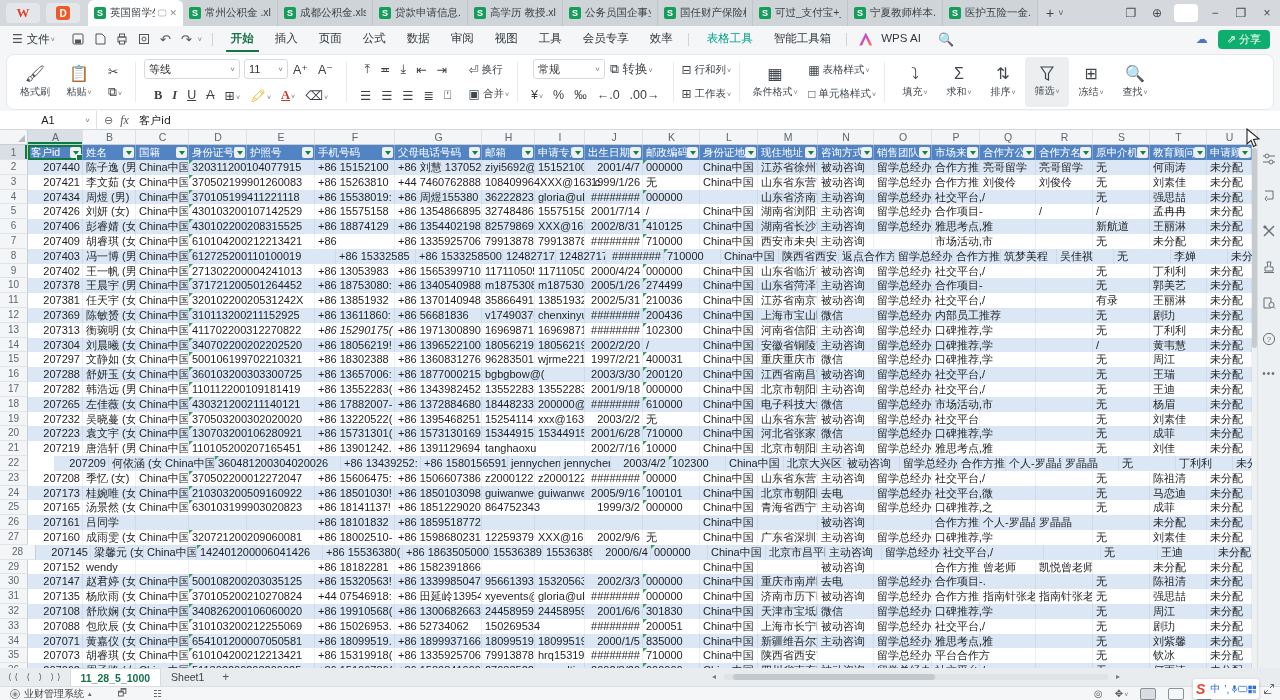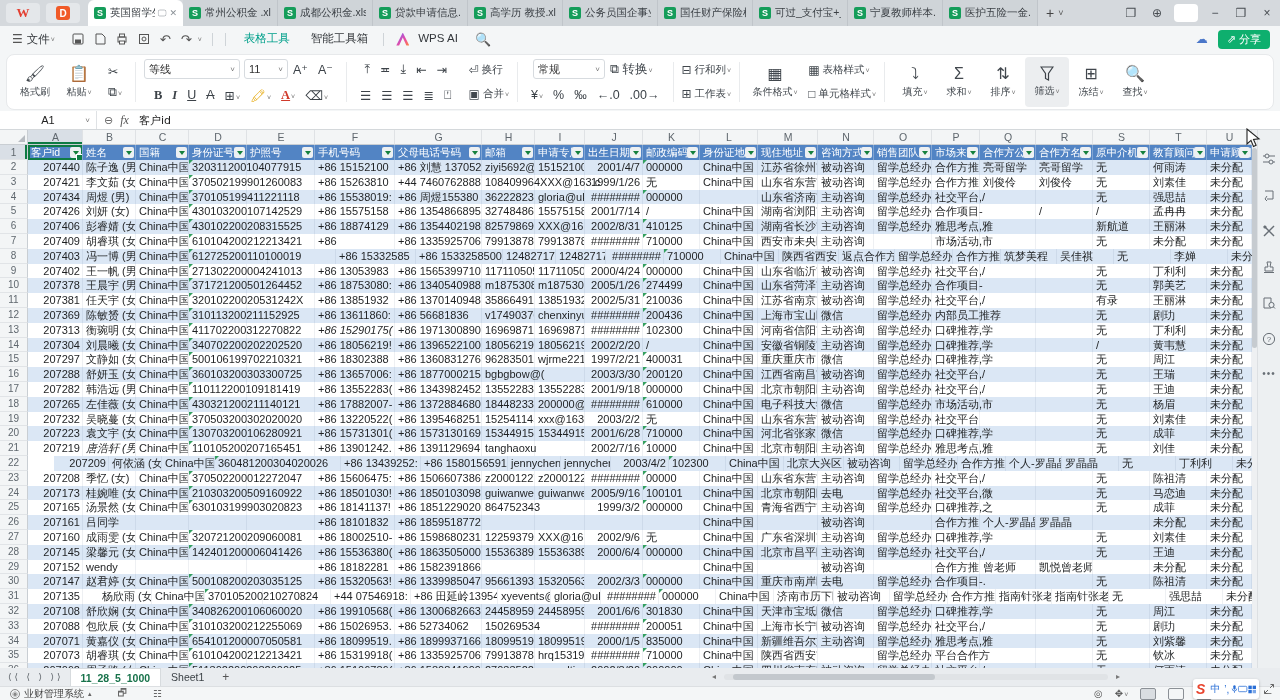--- a/index.html
+++ b/index.html
@@ -202,20 +202,32 @@
       </svg>
     <svg width="12" height="12" viewBox="0 0 12 12">
         <rect x="1.5" y="1.5" width="9" height="9" fill="none" stroke="#555"></rect>
         <circle cx="6" cy="6" r="2" fill="none" stroke="#555"></circle>
       </svg>
     <span class="uglyph">↶</span>
     <span class="uglyph">↷</span>
     <span class="carsm">˅</span>
   </div>
   <div class="msep"></div>
+  <div id="menuitems" style="display: flex;">
+      <div class="mitem active">开始</div>
+      <div class="mitem">插入</div>
+      <div class="mitem">页面</div>
+      <div class="mitem">公式</div>
+      <div class="mitem">数据</div>
+      <div class="mitem">审阅</div>
+      <div class="mitem">视图</div>
+      <div class="mitem">工具</div>
+      <div class="mitem">会员专享</div>
+      <div class="mitem">效率</div>
+    </div>
   <div class="msep"></div>
   <div class="mitem ctx">表格工具</div>
   <div class="mitem">智能工具箱</div>
   <div class="msep"></div>
   <div class="ai-logo"></div>
   <div class="mitem" style="margin-left:0">WPS AI</div>
   <div class="search-g">🔍</div>
   <div class="mright">
     <span class="cloudup">☁</span>
     <span class="sharebtn">
@@ -890,21 +902,21 @@
       <div class="cell ovf" style="width: 48px;">口碑推荐,学</div>
       <div class="cell" style="width: 56px;"></div>
       <div class="cell" style="width: 57px;"></div>
       <div class="cell" style="width: 57px;">无</div>
       <div class="cell" style="width: 57px;">成菲</div>
       <div class="cell" style="width: 45px;">未分配</div>
     </div>
     <div class="grow drow" style="height: 14.8px;">
       <div class="gut" style="width: 28px; line-height: 14.8px;">21</div>
       <div class="cell rt" style="width: 55px;">207219</div>
-      <div class="cell" style="width: 53px; font-style: italic;">唐浩轩 (男</div>
+      <div class="cell" style="width: 53px;">唐浩轩 (男</div>
       <div class="cell" style="width: 53px;">China中国</div>
       <div class="cell tri ovf" style="width: 58px;">110105200207165451</div>
       <div class="cell" style="width: 68px;"></div>
       <div class="cell" style="width: 80px;">+86 13901242.</div>
       <div class="cell" style="width: 87px;">+86 1391129694.</div>
       <div class="cell ovf" style="width: 53px;">tanghaoxu</div>
       <div class="cell" style="width: 50px;"></div>
       <div class="cell rt" style="width: 58px;">2002/7/16</div>
       <div class="cell tri" style="width: 57px;">10000</div>
       <div class="cell" style="width: 58px;">China中国</div>
@@ -1056,21 +1068,21 @@
       <div class="cell" style="width: 56px;">主动咨询</div>
       <div class="cell" style="width: 58px;">留学总经办</div>
       <div class="cell ovf" style="width: 48px;">口碑推荐,学</div>
       <div class="cell" style="width: 56px;"></div>
       <div class="cell" style="width: 57px;"></div>
       <div class="cell" style="width: 57px;">无</div>
       <div class="cell" style="width: 57px;">刘素佳</div>
       <div class="cell" style="width: 45px;">未分配</div>
     </div>
     <div class="grow drow band" style="height: 14.8px;">
-      <div class="gut" style="width: 28px; line-height: 14.8px;">28</div>
+      <div class="gut" style="width: 36px; line-height: 14.8px;">28</div>
       <div class="cell rt" style="width: 55px;">207145</div>
       <div class="cell" style="width: 53px;">梁馨元 (女</div>
       <div class="cell" style="width: 53px;">China中国</div>
       <div class="cell tri ovf" style="width: 58px;">142401200006041426</div>
       <div class="cell" style="width: 68px;"></div>
       <div class="cell" style="width: 80px;">+86 15536380(</div>
       <div class="cell" style="width: 87px;">+86 1863505000(</div>
       <div class="cell" style="width: 53px;">155363896</div>
       <div class="cell" style="width: 50px;">155363896</div>
       <div class="cell rt" style="width: 58px;">2000/6/4</div>
@@ -1130,21 +1142,21 @@
       <div class="cell ovf" style="width: 48px;">合作项目-.</div>
       <div class="cell" style="width: 56px;"></div>
       <div class="cell" style="width: 57px;"></div>
       <div class="cell" style="width: 57px;">无</div>
       <div class="cell" style="width: 57px;">陈祖清</div>
       <div class="cell" style="width: 45px;">未分配</div>
     </div>
     <div class="grow drow" style="height: 14.8px;">
       <div class="gut" style="width: 28px; line-height: 14.8px;">31</div>
       <div class="cell rt" style="width: 55px;">207135</div>
-      <div class="cell" style="width: 53px; margin-left: 16px;">杨欣雨 (女</div>
+      <div class="cell" style="width: 53px;">杨欣雨 (女</div>
       <div class="cell" style="width: 53px;">China中国</div>
       <div class="cell tri ovf" style="width: 58px;">370105200210270824</div>
       <div class="cell" style="width: 68px;"></div>
       <div class="cell" style="width: 80px;">+44 07546918:</div>
       <div class="cell" style="width: 87px;">+86 田延岭13954</div>
       <div class="cell" style="width: 53px;">xyevents@</div>
       <div class="cell" style="width: 50px;">gloria@uk</div>
       <div class="cell rt" style="width: 58px;">########</div>
       <div class="cell tri" style="width: 57px;">000000</div>
       <div class="cell" style="width: 58px;">China中国</div>

